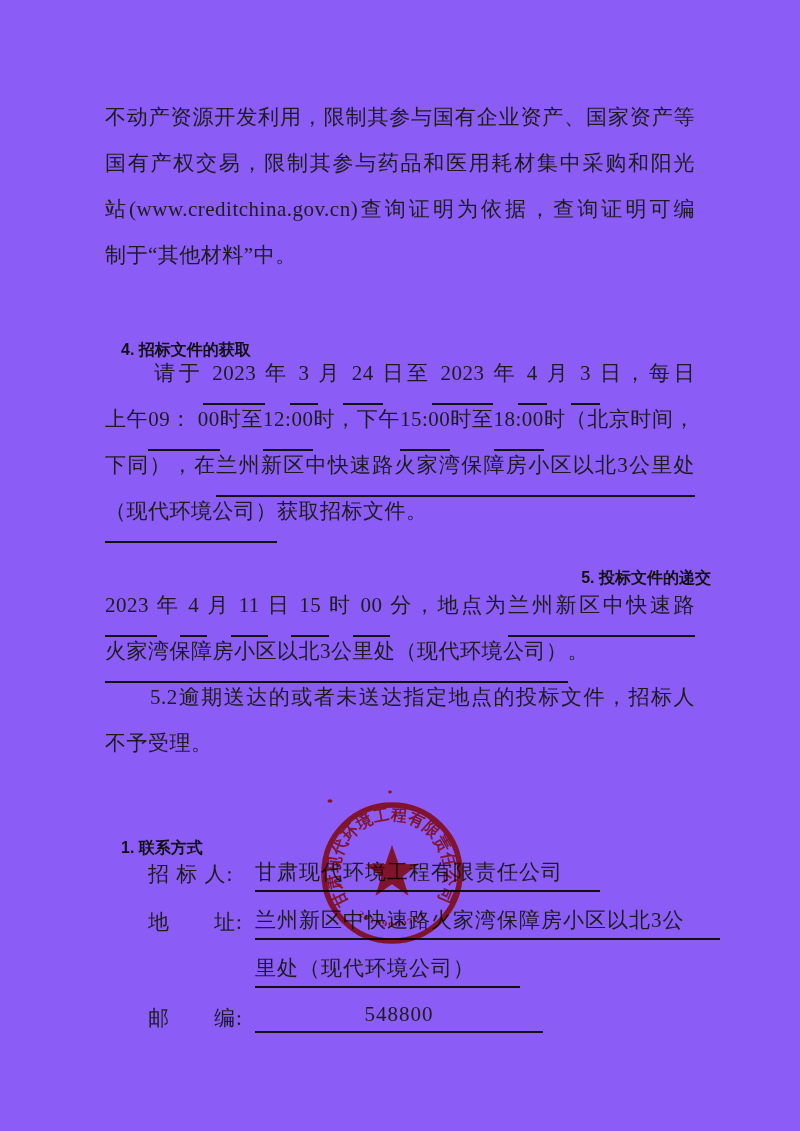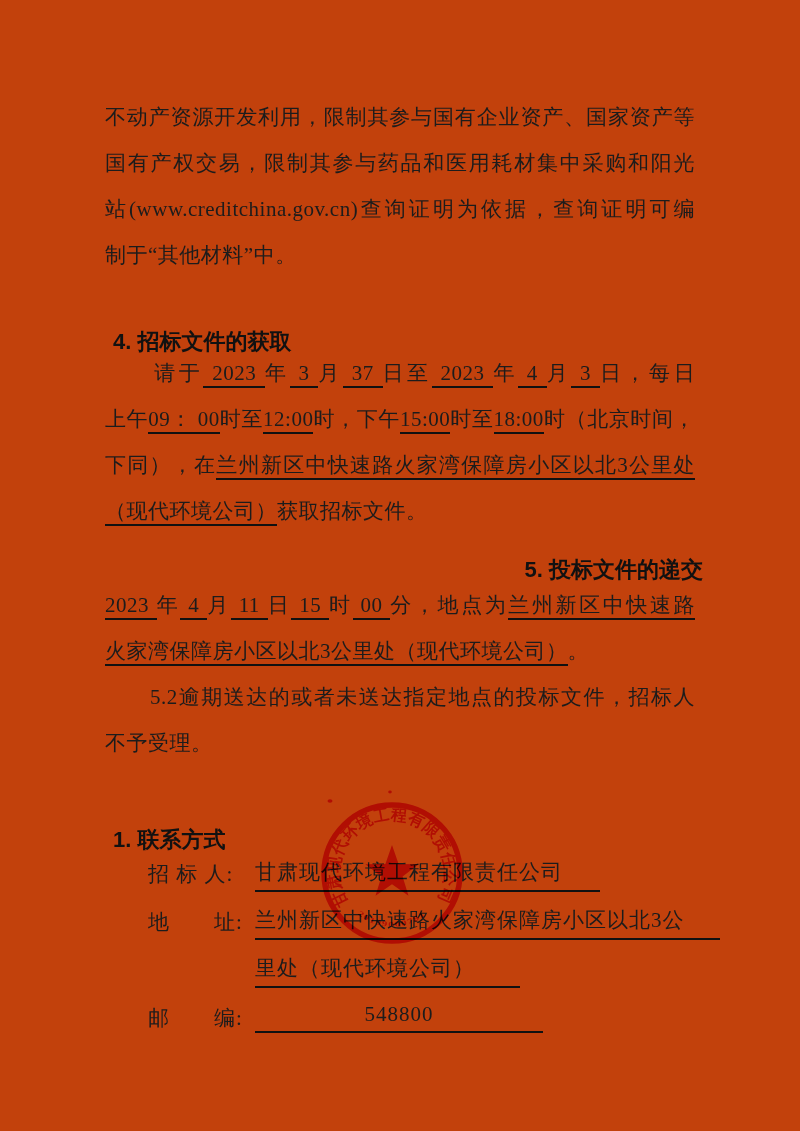--- a/index.html
+++ b/index.html
@@ -1,38 +1,38 @@
 <!DOCTYPE html>
 <html><head>
 <meta charset="utf-8">
 <style>
   html,body{margin:0;padding:0;background:#e9e9e9;}
   .page{
     position:relative;
     width:800px;height:1131px;
     margin:0 auto;
-    background:#c2410c;
+    background:#8b5cf6;
     overflow:hidden;
     font-family:"Liberation Serif","DejaVu Serif",serif;
     color:#1c1c1c;
   }
   .block{position:absolute;left:105px;width:590px;}
   .para .line{
     height:46px;line-height:46px;
     font-size:21px;
     white-space:pre-wrap;
     letter-spacing:0.5px;
   }
   .para .line.jl{text-align:justify;text-align-last:justify;}
-  .ul{border-bottom:2px solid #111;padding-bottom:1px;}
+  .ul{border-bottom:2px solid #111;padding-bottom:18px;}
   .heading{
     position:absolute;left:105px;width:590px;
     font-family:"Liberation Sans","DejaVu Sans",sans-serif;
-    font-weight:bold;font-size:22px;line-height:28px;
-    color:#111;margin:8px;
+    font-weight:bold;font-size:16px;line-height:28px;
+    color:#111;margin:16px;
   }
   .h4{top:320px;}
   .h5{top:548px;text-align:right;}
   .h6{top:818px;}
   .p1{top:94px;}
   .p4{top:350px;}
   .p5{top:582px;}
   .contacts{top:852px;width:660px;}
   .contact-row{position:relative;height:48px;font-size:21px;}
   .contact-label{
@@ -68,21 +68,21 @@
 
   <div class="block para p1">
       <div class="line jl"><span class="seg">不动产资源开发利用，限制其参与国有企业资产、国家资产等</span></div>
       <div class="line jl"><span class="seg">国有产权交易，限制其参与药品和医用耗材集中采购和阳光</span></div>
       <div class="line jl"><span class="seg">站(www.creditchina.gov.cn)查询证明为依据，查询证明可编</span></div>
       <div class="line"><span class="seg">制于“其他材料”中。</span></div>
     </div>
 
   <h2 class="heading h4">4. 招标文件的获取</h2>
   <div class="block para p4">
-      <div class="line jl"><span class="seg">　　请于</span><span class="ul"> 2023 </span><span class="seg">年</span><span class="ul"> 3 </span><span class="seg">月</span><span class="ul"> 37 </span><span class="seg">日至</span><span class="ul"> 2023 </span><span class="seg">年</span><span class="ul"> 4 </span><span class="seg">月</span><span class="ul"> 3 </span><span class="seg">日，每日</span></div>
+      <div class="line jl"><span class="seg">　　请于</span><span class="ul"> 2023 </span><span class="seg">年</span><span class="ul"> 3 </span><span class="seg">月</span><span class="ul"> 24 </span><span class="seg">日至</span><span class="ul"> 2023 </span><span class="seg">年</span><span class="ul"> 4 </span><span class="seg">月</span><span class="ul"> 3 </span><span class="seg">日，每日</span></div>
       <div class="line jl"><span class="seg">上午</span><span class="ul">09： 00</span><span class="seg">时至</span><span class="ul">12:00</span><span class="seg">时，下午</span><span class="ul">15:00</span><span class="seg">时至</span><span class="ul">18:00</span><span class="seg">时（北京时间，</span></div>
       <div class="line jl"><span class="seg">下同），在</span><span class="ul">兰州新区中快速路火家湾保障房小区以北3公里处</span></div>
       <div class="line"><span class="ul">（现代环境公司）</span><span class="seg">获取招标文件。</span></div>
     </div>
 
   <h2 class="heading h5">5. 投标文件的递交</h2>
   <div class="block para p5">
       <div class="line jl"><span class="ul">2023 </span><span class="seg">年</span><span class="ul"> 4 </span><span class="seg">月</span><span class="ul"> 11 </span><span class="seg">日</span><span class="ul"> 15 </span><span class="seg">时</span><span class="ul"> 00 </span><span class="seg">分，地点为</span><span class="ul">兰州新区中快速路</span></div>
       <div class="line"><span class="ul">火家湾保障房小区以北3公里处（现代环境公司）</span><span class="seg">。</span></div>
       <div class="line jl"><span class="seg">　　5.2逾期送达的或者未送达指定地点的投标文件，招标人</span></div>

